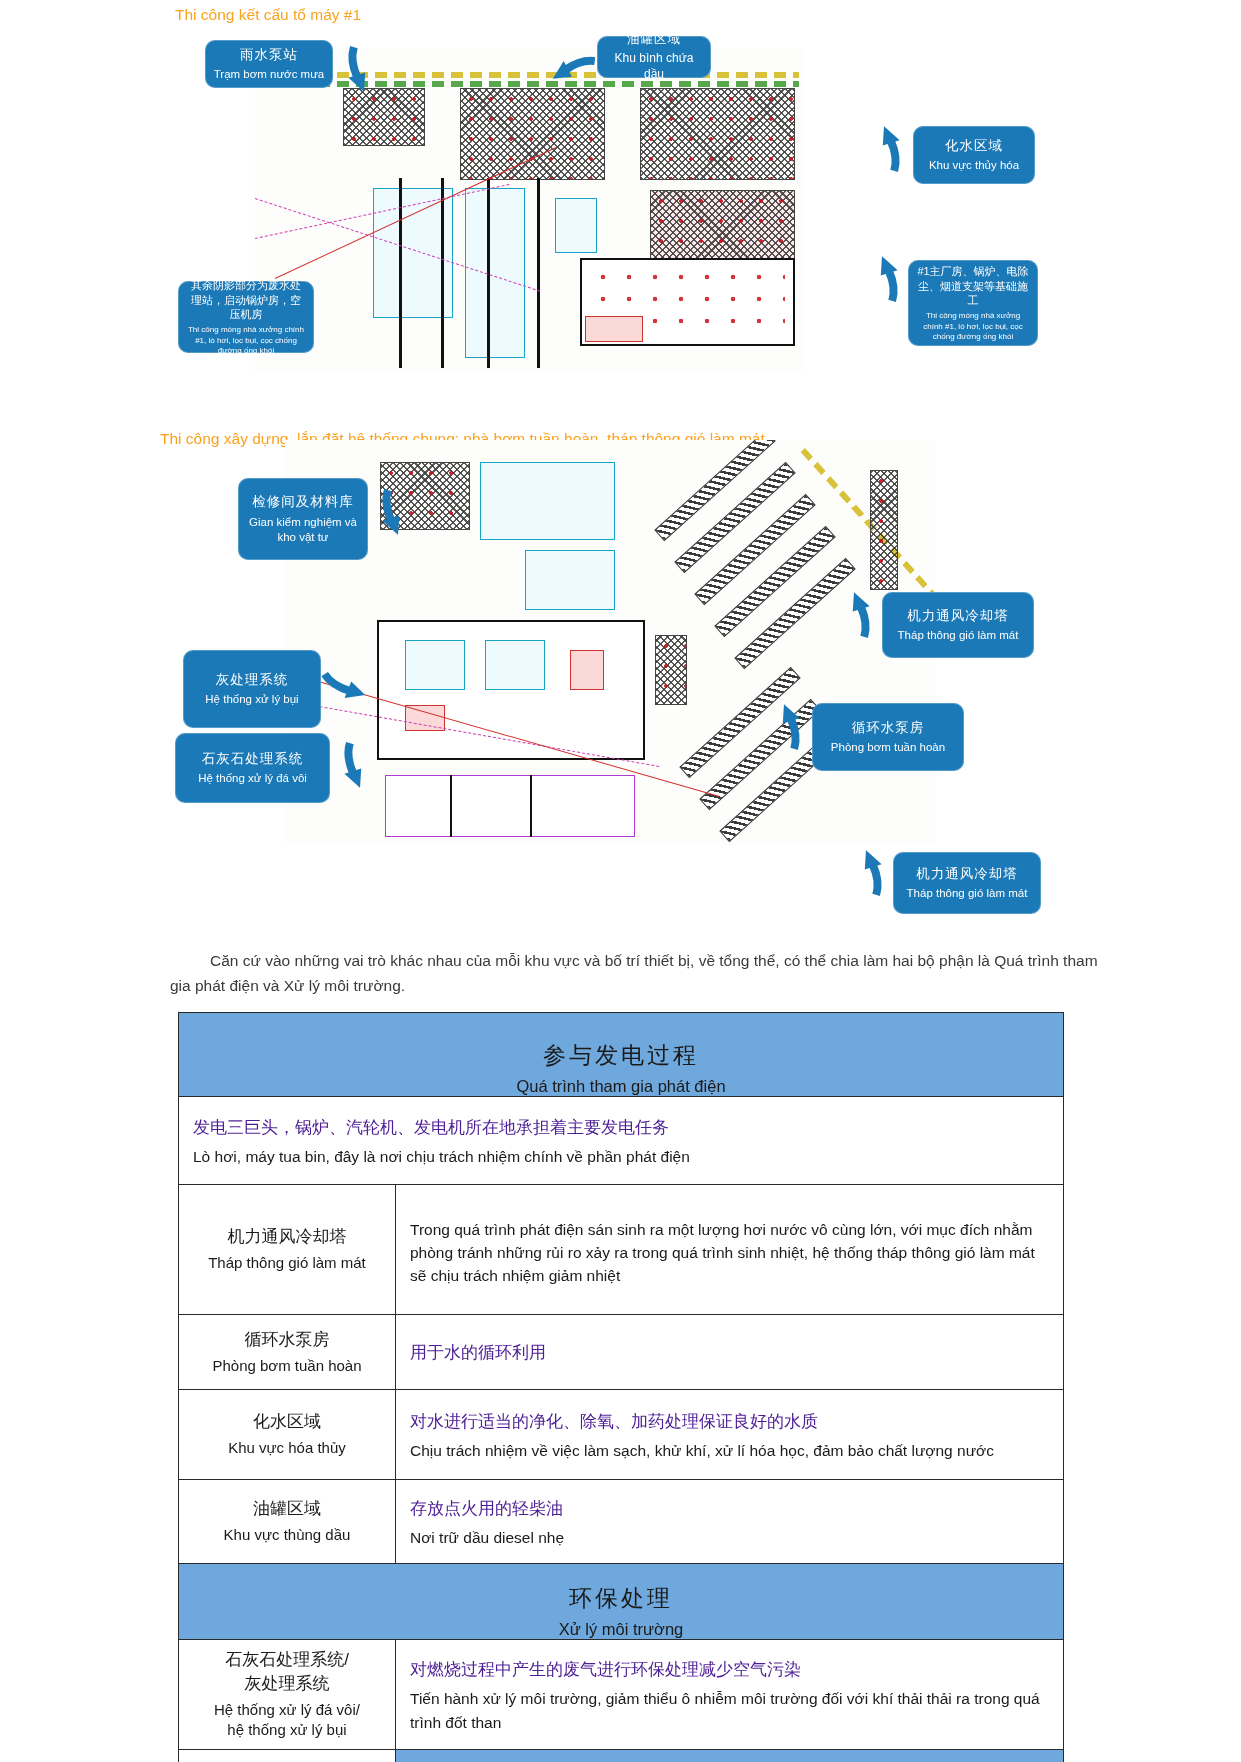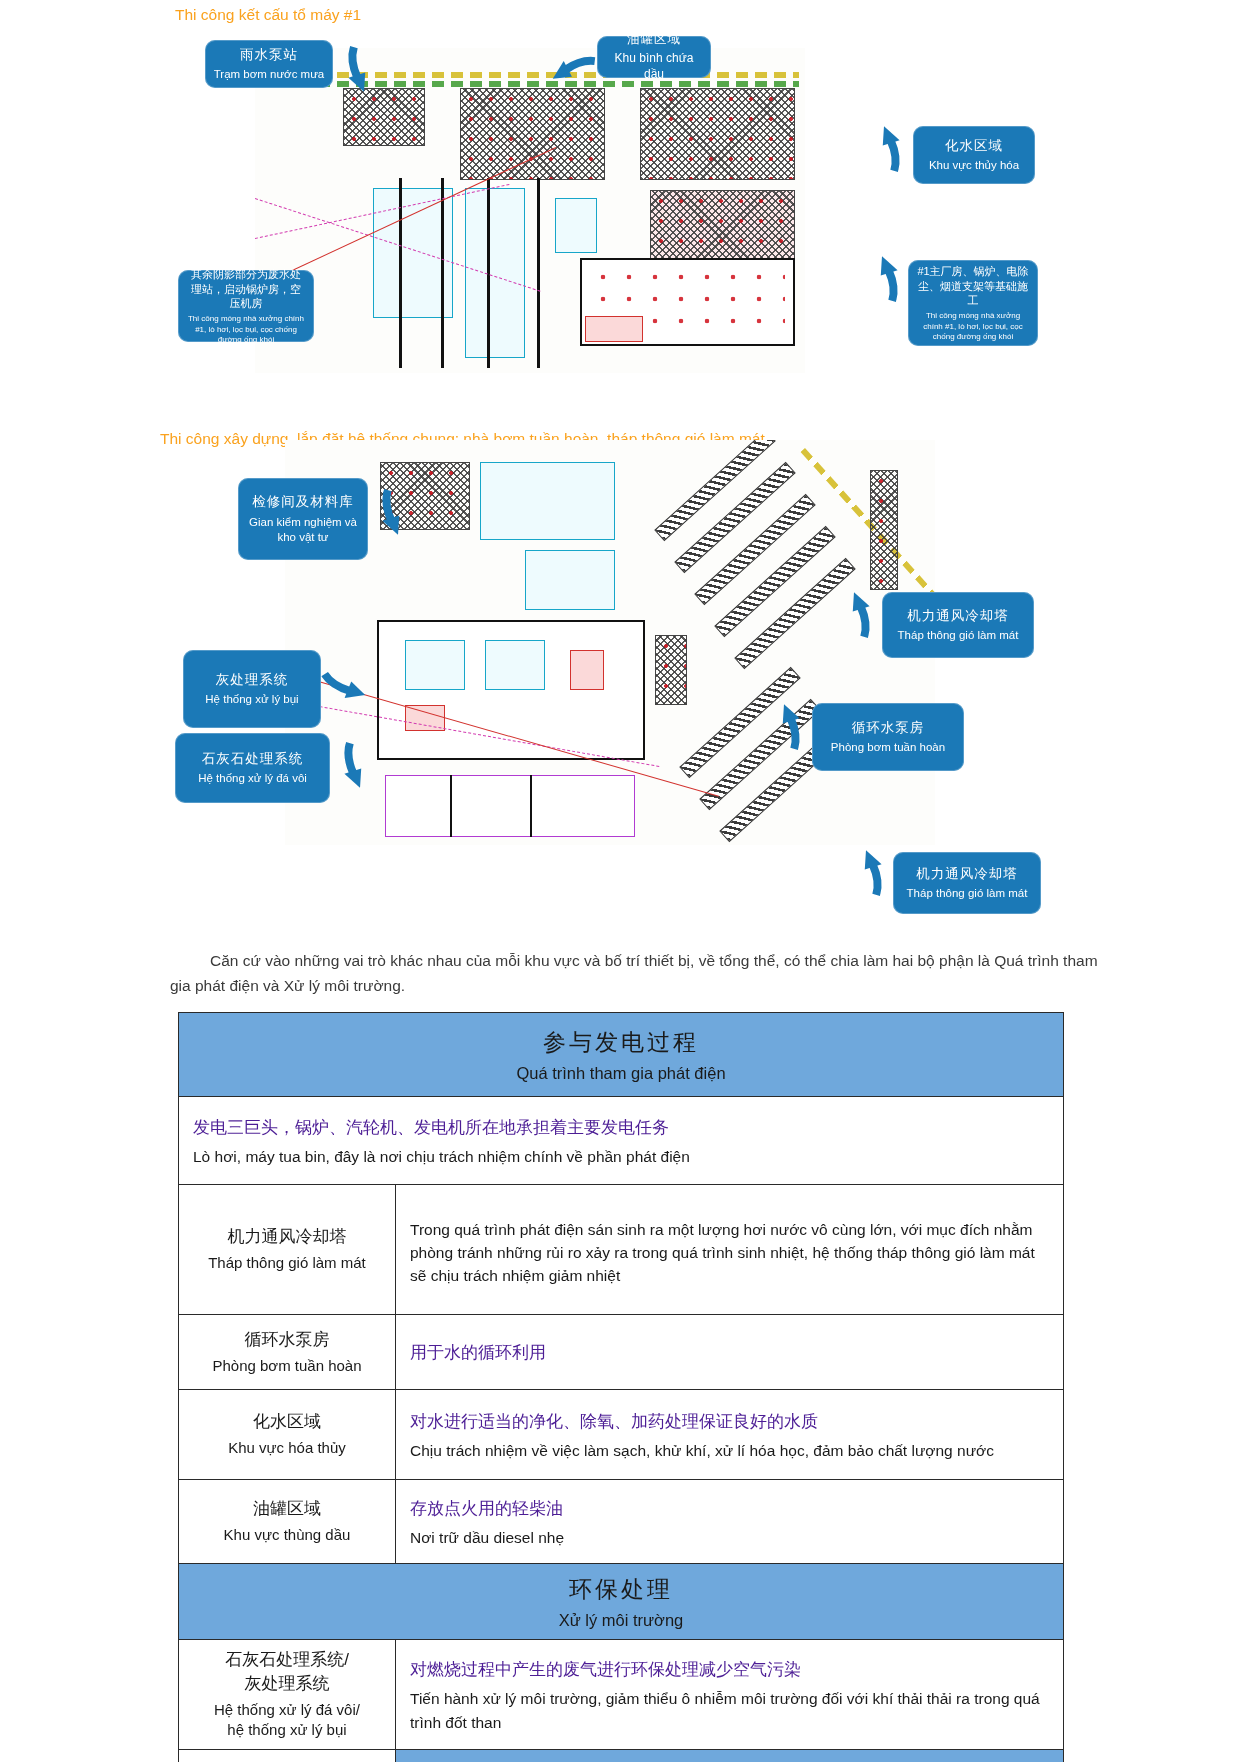--- a/index.html
+++ b/index.html
@@ -53,21 +53,21 @@
   .co-vi { font-size:11.5px; line-height:1.3; margin-top:3px; }
   .callout.small .co-zh { font-size:11px; letter-spacing:0; }
   .callout.small .co-vi { font-size:8px; margin-top:3px; }
   .arrow { position:absolute; }
   
   .para { position:absolute; font-size:15.5px; line-height:1.62; color:#3a3a3a; text-indent:40px; }
   
   .tbl { position:absolute; border:1px solid #2a2a2a; background:#fff; }
   .thead {
     width:100%; background:#6FA8DC; color:#1a1a1a; text-align:center;
-    display:flex; flex-direction:column; justify-content:center;
+    display:flex; flex-direction:column; justify-content:flex-end;
   }
   .thead-zh { font-size:23px; letter-spacing:3px; }
   .thead-vi { font-size:16.5px; margin-top:6px; }
   .trow { display:flex; width:100%; border-top:1px solid #2a2a2a; }
   .tname {
     width:217px; border-right:1px solid #2a2a2a; display:flex; flex-direction:column;
     justify-content:center; align-items:center; text-align:center; padding:6px 8px;
   }
   .tname-zh { font-size:17px; color:#1a1a1a; white-space:pre-line; line-height:1.4; }
   .tname-vi { font-size:15px; color:#1a1a1a; margin-top:4px; white-space:pre-line; line-height:1.35; }
@@ -135,21 +135,21 @@
 
 <div class="callout small" style="left:908px; top:260px; width:130px; height:86px;">
   <div class="co-zh">#1主厂房、锅炉、电除尘、烟道支架等基础施工</div>
   <div class="co-vi">Thi công móng nhà xưởng chính #1, lò hơi, lọc bụi, cọc chống đường ống khói</div>
 </div>
 <svg class="arrow" style="left:866px; top:262px; transform:rotate(-65deg);" width="44" height="34">
   <path d="M4 30 Q 18 28 30 14" stroke="#1B79B7" stroke-width="8" fill="none"></path>
   <path d="M40 2 L22 9 L34 22 Z" fill="#1B79B7"></path>
 </svg>
 
-<div class="callout small" style="left:178px; top:270px; width:136px; height:72px;">
+<div class="callout small" style="left:178px; top:281px; width:136px; height:72px;">
   <div class="co-zh">其余阴影部分为废水处理站，启动锅炉房，空压机房</div>
   <div class="co-vi">Thi công móng nhà xưởng chính #1, lò hơi, lọc bụi, cọc chống đường ống khói</div>
 </div>
 
 <div class="blueprint" style="left:285px; top:440px; width:650px; height:405px;">
   <div class="hatch" style="left:95px; top:22px; width:90px; height:68px;"></div>
   <div class="cyanbox" style="left:195px; top:22px; width:135px; height:78px;"></div>
   <div class="cyanbox" style="left:240px; top:110px; width:90px; height:60px;"></div>
   <div class="diagbar" style="left:355px; top:38px; width:150px; transform:rotate(-42deg);"></div>
   <div class="diagbar" style="left:375px; top:70px; width:150px; transform:rotate(-42deg);"></div>

